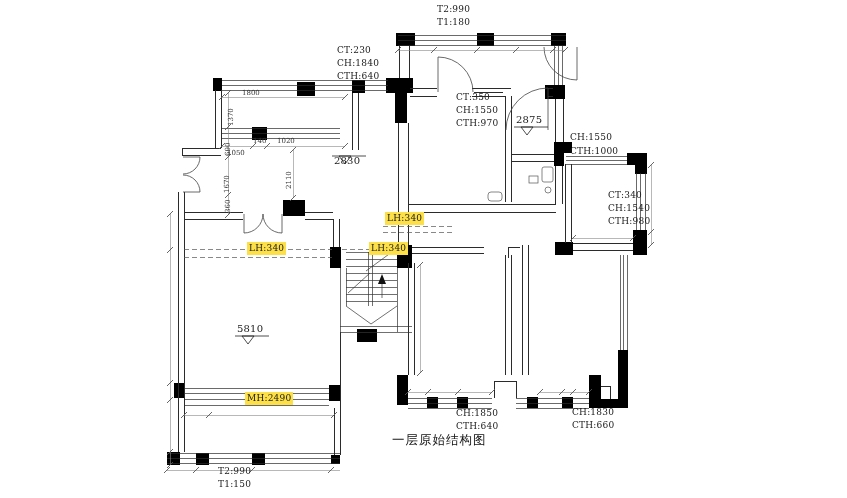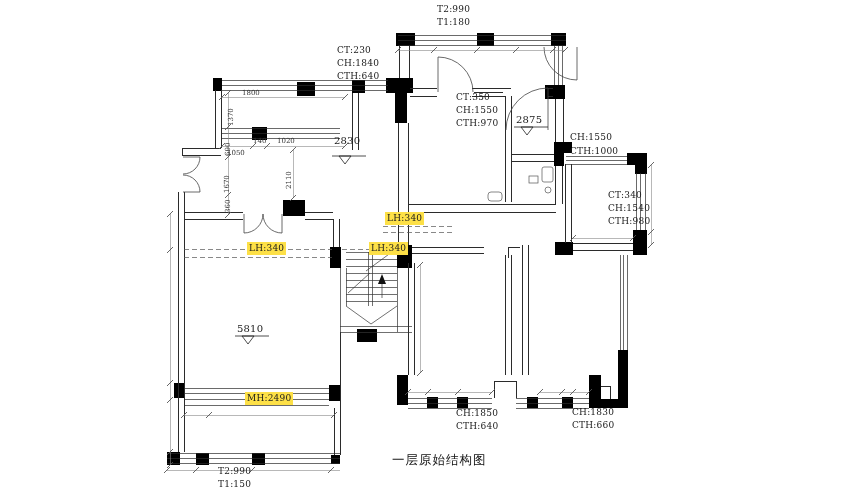--- a/index.html
+++ b/index.html
@@ -192,29 +192,29 @@
   <div class="lbl" style="left:572px;top:406px">
     <div>CH:1830</div>
     <div>CTH:660</div>
   </div>
 
   <div class="lbl" style="left:218px;top:465px">
     <div>T2:990</div>
     <div>T1:150</div>
   </div>
 
-  <div class="lbl elev" style="left:334px;top:134px">2830</div>
+  <div class="lbl elev" style="left:334px;top:154px">2830</div>
   <div class="lbl elev" style="left:516px;top:113px">2875</div>
   <div class="lbl elev" style="left:237px;top:322px">5810</div>
 
   <div class="dim" style="left:242px;top:89px">1800</div>
   <div class="dim" style="left:227px;top:149px">1050</div>
   <div class="dim" style="left:253px;top:137px">140</div>
   <div class="dim" style="left:277px;top:137px">1020</div>
   <div class="dim vert" style="left:227px;top:126px">1370</div>
   <div class="dim vert" style="left:224px;top:156px">690</div>
   <div class="dim vert" style="left:223px;top:193px">1670</div>
   <div class="dim vert" style="left:224px;top:213px">360</div>
   <div class="dim vert" style="left:285px;top:189px">2110</div>
 
-  <div class="title" style="left:392px;top:452px">一层原始结构图</div>
+  <div class="title" style="left:392px;top:432px">一层原始结构图</div>
 
 </div>
 
 </body></html>

